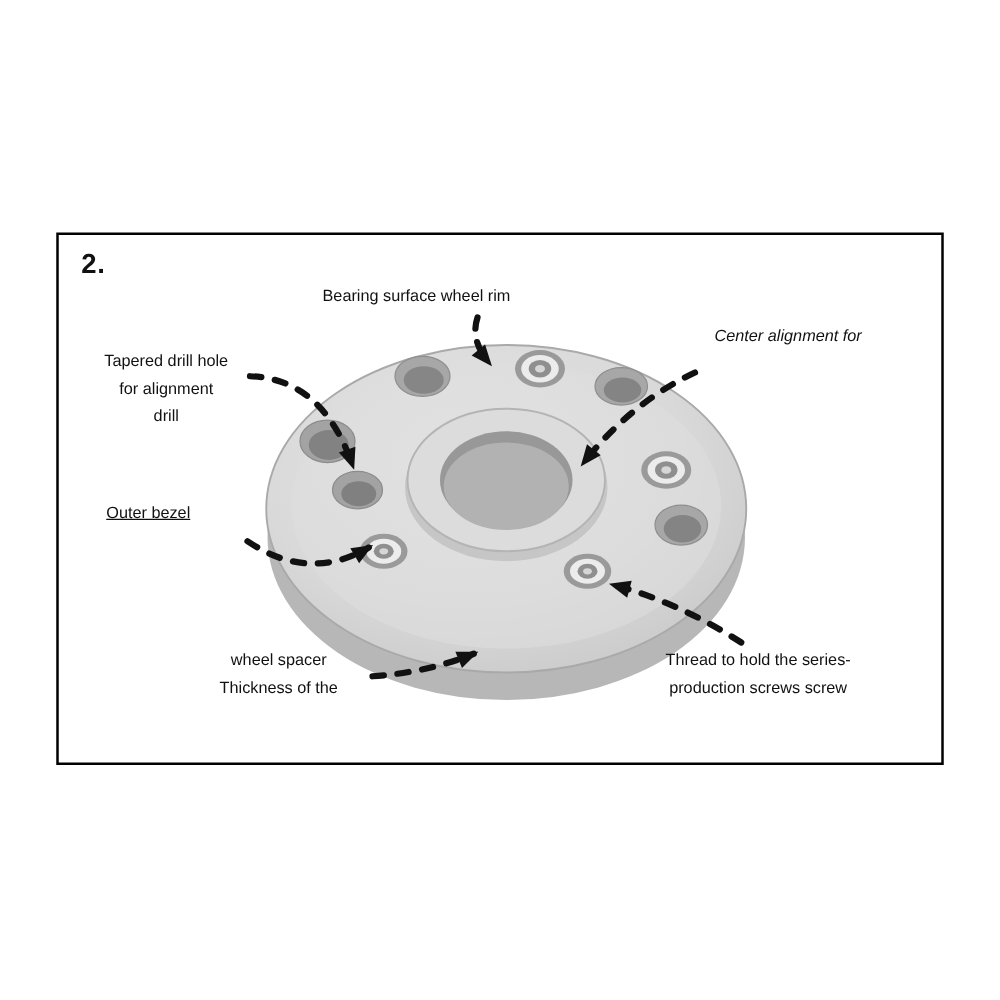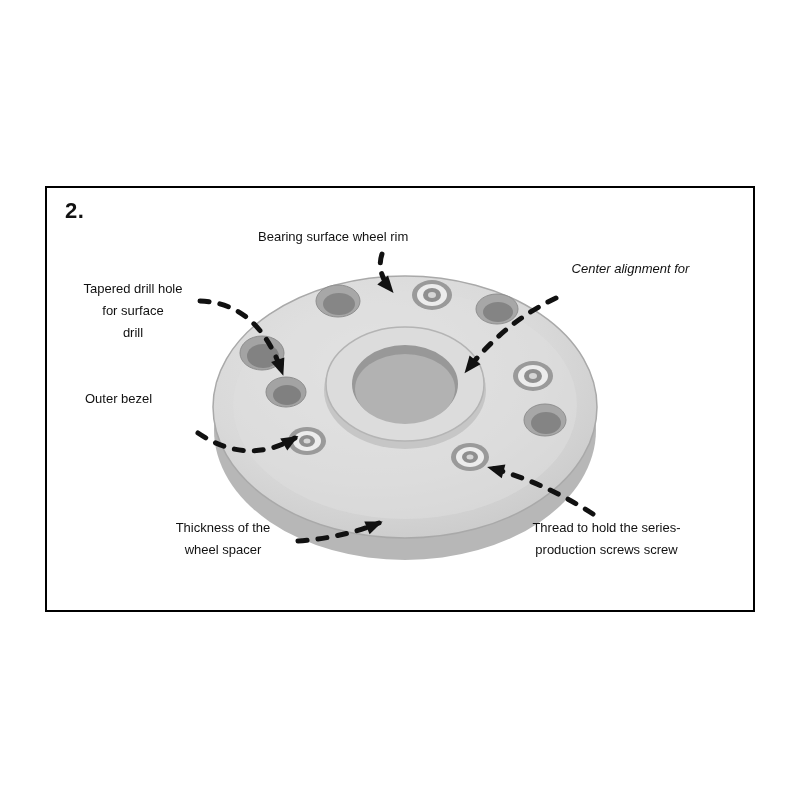--- a/index.html
+++ b/index.html
@@ -143,33 +143,33 @@
       <path d="M 198 433 Q 247 466 295 438" marker-end="url(#ah)"></path>
       <path d="M 298 541 Q 342 538 379 523" marker-end="url(#ah)"></path>
       <path d="M 593 514 Q 543 482 491 468" marker-end="url(#ah)"></path>
     </g>
   </svg>
 
   <div class="label nowrap" style="left:258px; top:226px;">Bearing surface wheel rim</div>
 
   <div class="label" style="left:48px; top:262px; width:170px;margin-top:16px;">
     <div>Tapered drill hole</div>
-    <div>for surface</div>
+    <div>for alignment</div>
     <div>drill</div>
   </div>
 
   <div class="label" style="left:528px; top:258px; width:205px;font-style:italic;">
     <div>Center alignment for</div>
   </div>
 
-  <div class="label nowrap" style="left:85px; top:388px;">Outer bezel</div>
+  <div class="label nowrap" style="left:85px; top:399px;text-decoration:underline;">Outer bezel</div>
 
   <div class="label" style="left:138px; top:517px; width:170px;">
+    <div>wheel spacer</div>
     <div>Thickness of the</div>
-    <div>wheel spacer</div>
   </div>
 
   <div class="label" style="left:484px; top:517px; width:245px;">
     <div>Thread to hold the series-</div>
     <div>production screws screw</div>
   </div>
 
 </div>
 
 </body></html>

